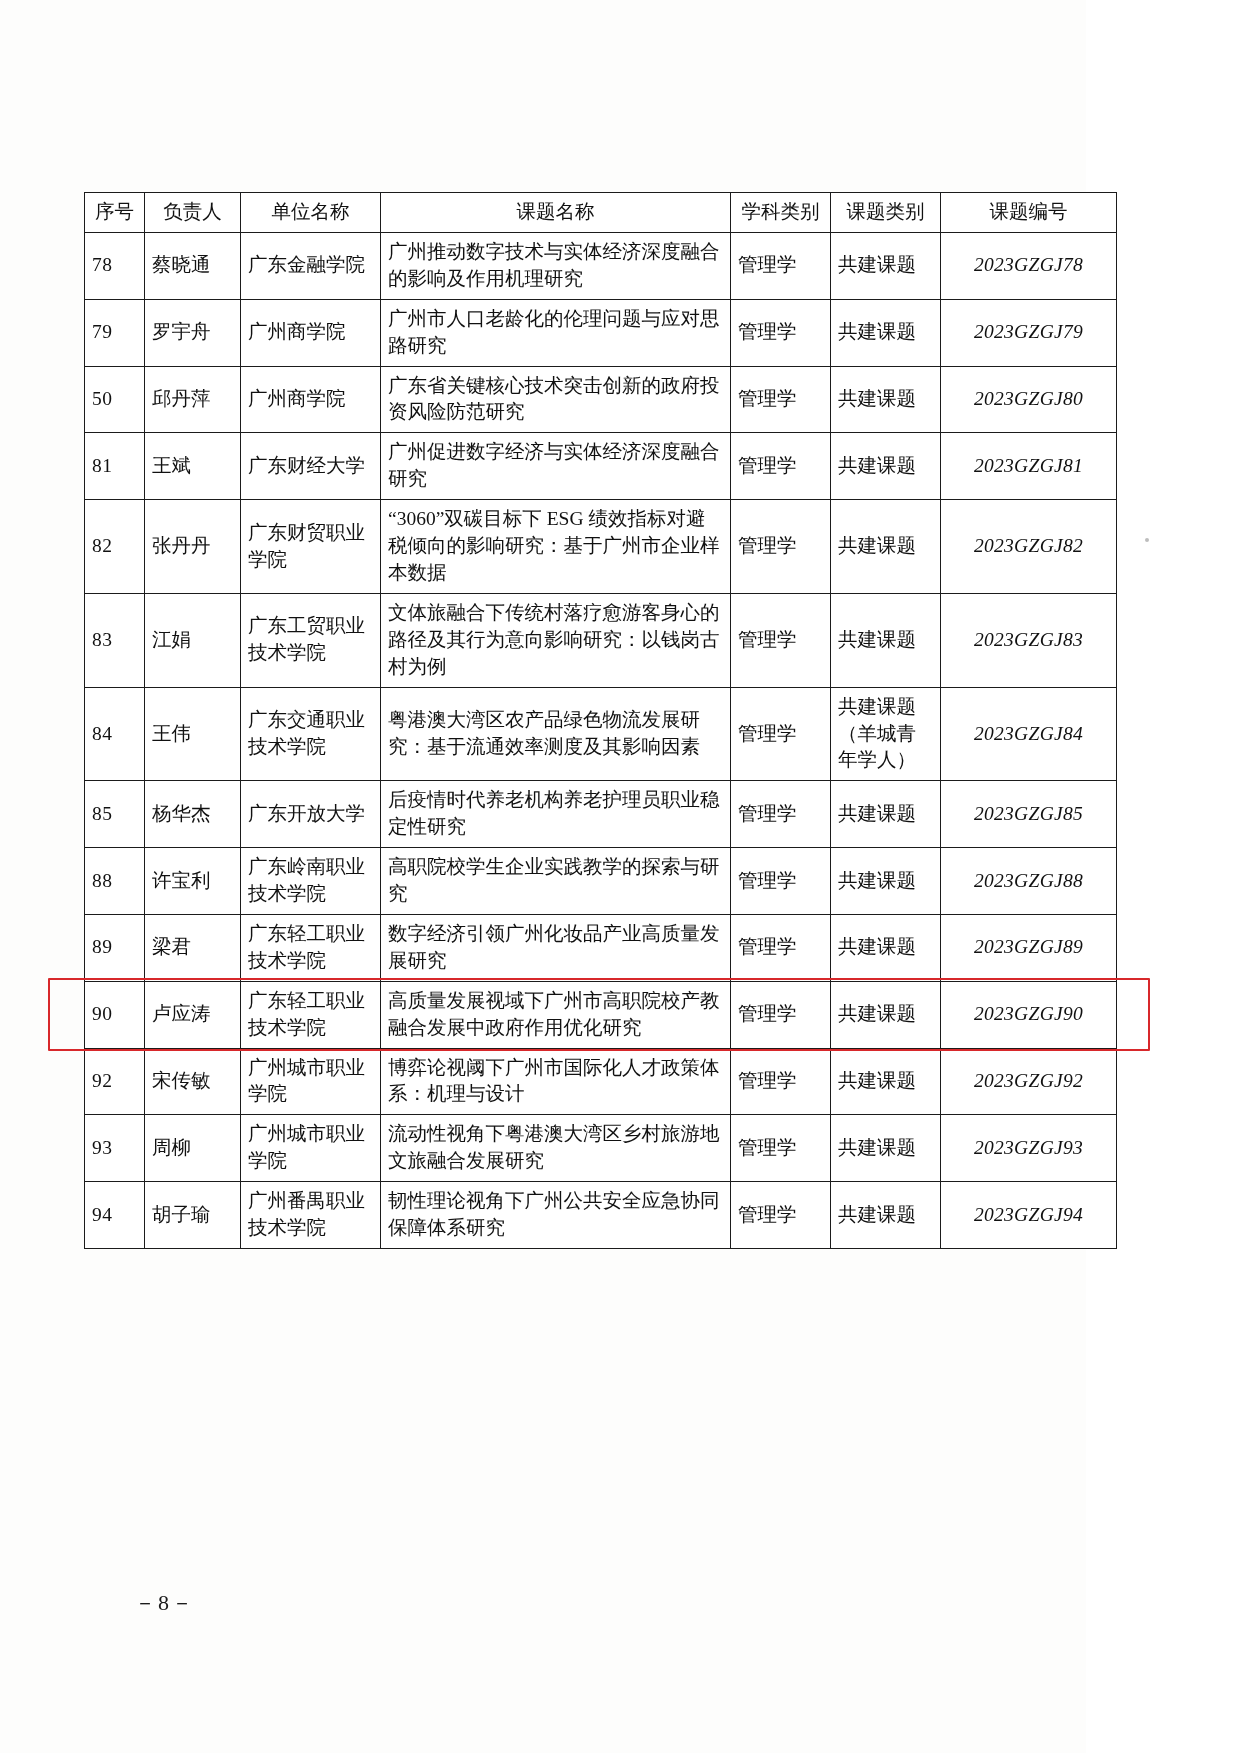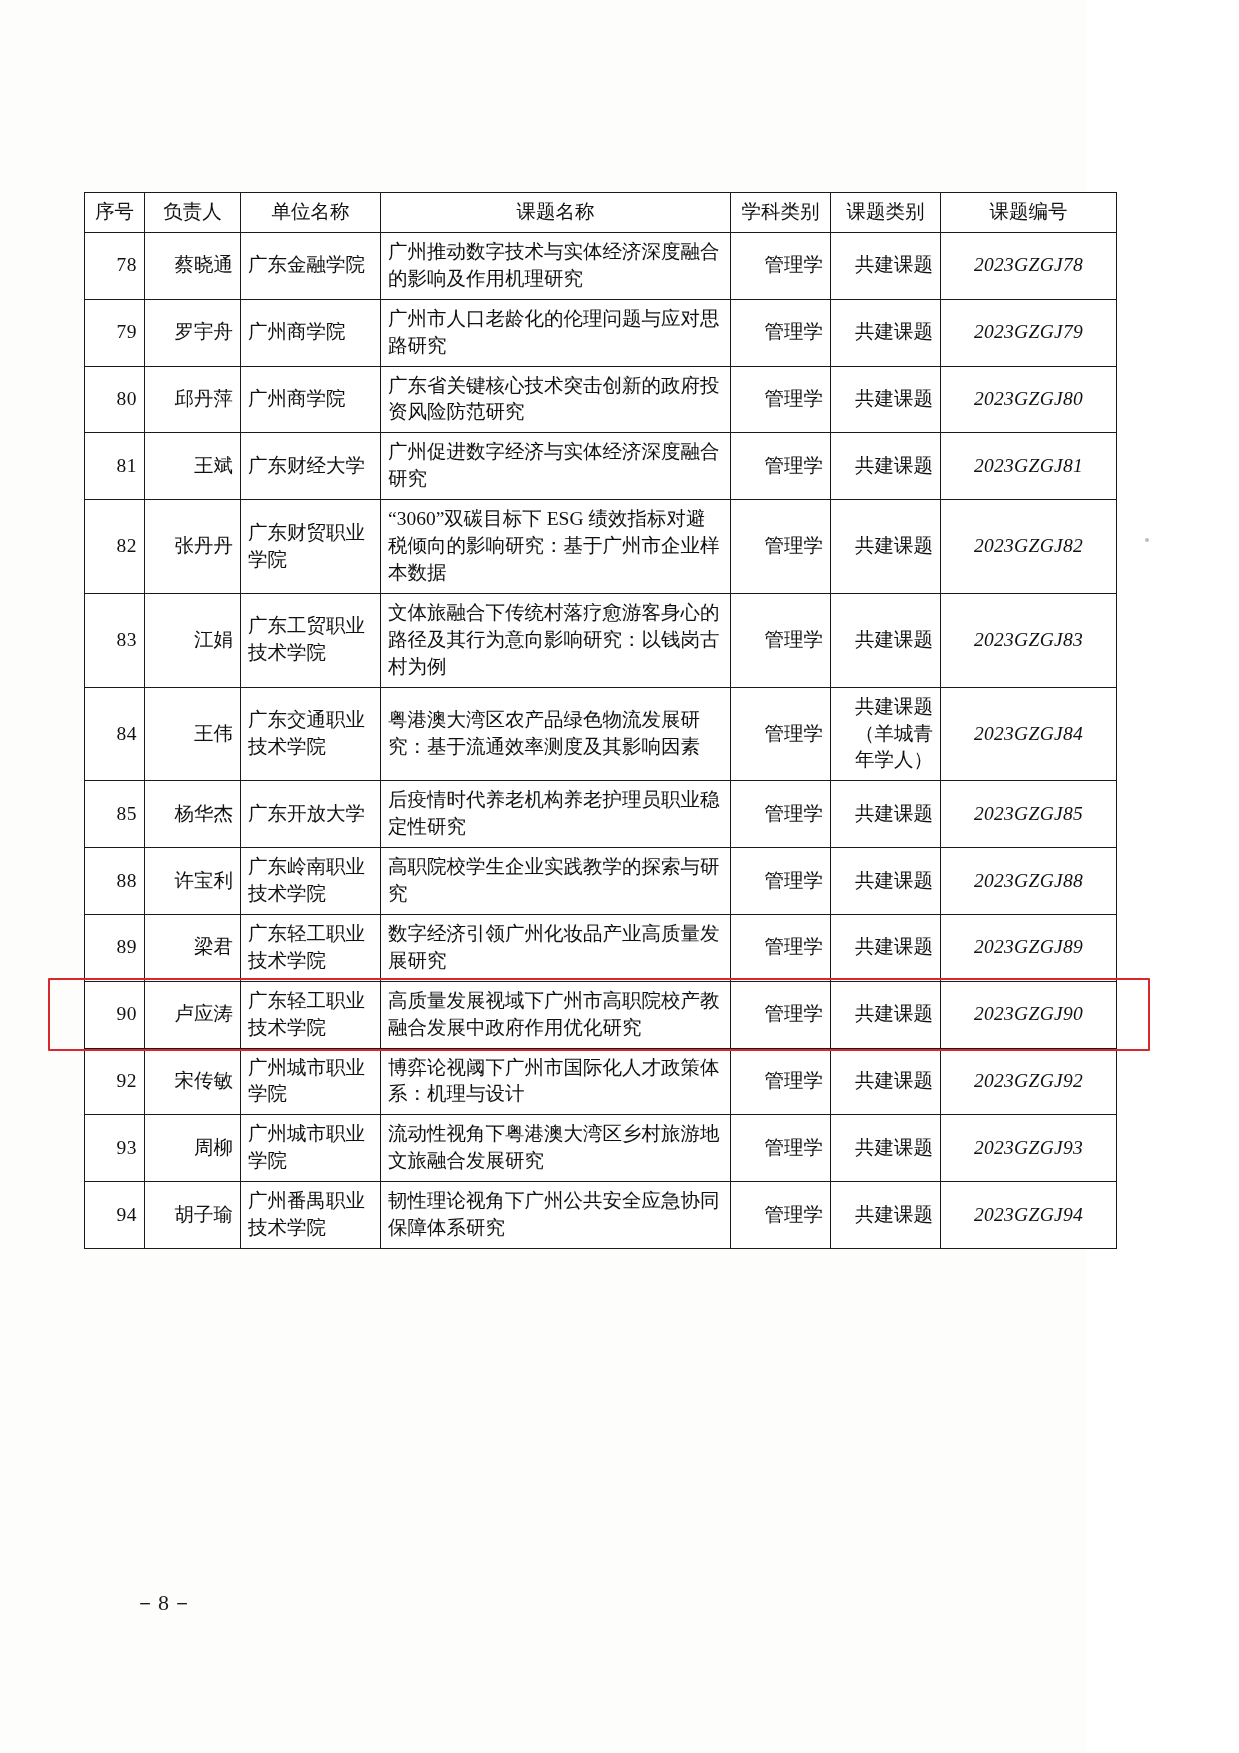--- a/index.html
+++ b/index.html
@@ -49,23 +49,23 @@
   col.c-title  { width: 350px; }
   col.c-disc   { width: 100px; }
   col.c-cat    { width: 110px; }
   col.c-code   { width: 176px; }
 
   thead td {
     text-align: center;
     padding: 9px 4px;
     line-height: 1.25;
   }
-  .cell-center { text-align: right; }
+  .cell-center { text-align: left; }
   .cell-left { text-align: left; }
-  .seq-cell { text-align: right; letter-spacing: 0.5px; }
+  .seq-cell { text-align: left; letter-spacing: 0.5px; }
   .code-cell { text-align: center; letter-spacing: 0.3px; font-family: "Liberation Serif", serif; font-style: italic; }
 
   
   .hl-box {
     position: absolute;
     left: 48px;
     top: 1023px;
     width: 1102px;
     height: 64px;
     border: 2.2px solid #d8282b;
@@ -138,21 +138,21 @@
           <tr>
             <td class="seq-cell">79</td>
             <td class="cell-center">罗宇舟</td>
             <td class="cell-left">广州商学院</td>
             <td class="cell-left">广州市人口老龄化的伦理问题与应对思路研究</td>
             <td class="cell-center">管理学</td>
             <td class="cell-center">共建课题</td>
             <td class="code-cell">2023GZGJ79</td>
           </tr>
           <tr>
-            <td class="seq-cell">80</td>
+            <td class="seq-cell">50</td>
             <td class="cell-center">邱丹萍</td>
             <td class="cell-left">广州商学院</td>
             <td class="cell-left">广东省关键核心技术突击创新的政府投资风险防范研究</td>
             <td class="cell-center">管理学</td>
             <td class="cell-center">共建课题</td>
             <td class="code-cell">2023GZGJ80</td>
           </tr>
           <tr>
             <td class="seq-cell">81</td>
             <td class="cell-center">王斌</td>

